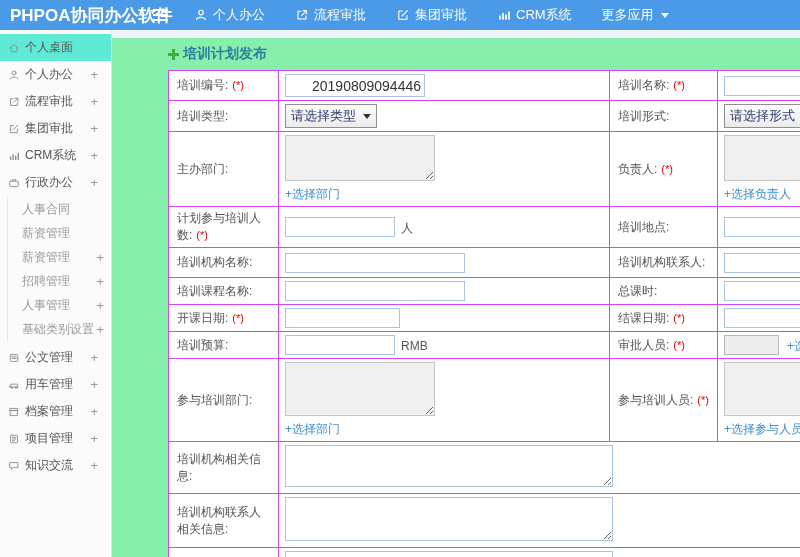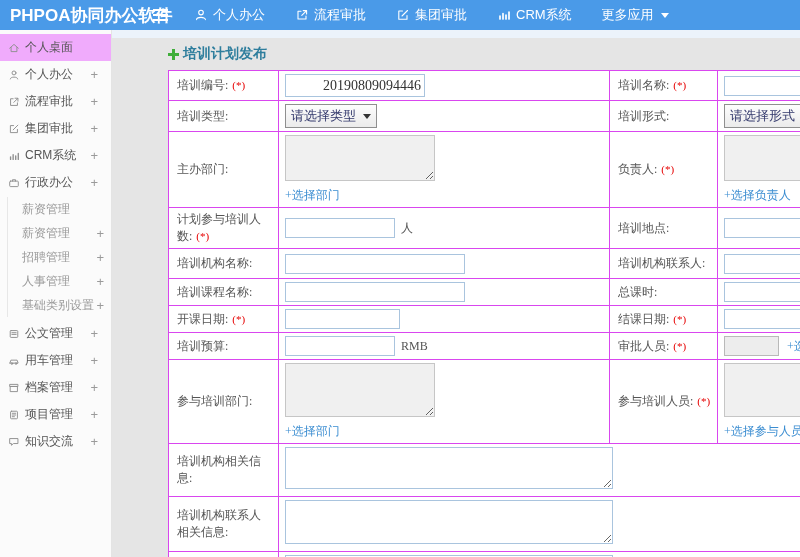--- a/index.html
+++ b/index.html
@@ -17,29 +17,29 @@
   .caret-down { width: 0; height: 0; border-left: 4px solid transparent; border-right: 4px solid transparent; border-top: 5px solid #fff; margin-left: 2px; }
 
   svg { fill: none; stroke: currentColor; stroke-width: 1.1; stroke-linecap: round; stroke-linejoin: round; }
 
   
   .layout { display: flex; height: 527px; }
 
   
   .sidebar { width: 112px; flex: 0 0 112px; background: #fbfbfb; border-right: 1px solid #e4e4e4; padding-top: 4px; overflow: hidden; }
   .side-item { position: relative; height: 27px; display: flex; align-items: center; padding-left: 8px; cursor: pointer; color: #555; }
-  .side-item.active { background: #f0abfc; }
+  .side-item.active { background: #5eead4; }
   .side-item svg { width: 12px; height: 12px; margin-right: 5px; color: #8e8e8e; flex: 0 0 12px; }
   .side-item .expand { position: absolute; right: 13px; color: #9a9a9a; font-size: 13px; }
   .sub-list { margin: 1px 0 3px 7px; border-left: 1px solid #e7e7e7; }
   .sub-item { position: relative; height: 24px; display: flex; align-items: center; padding-left: 14px; color: #999; cursor: pointer; }
   .sub-item .expand { position: absolute; right: 7px; color: #9a9a9a; font-size: 13px; }
 
   
-  .content { flex: 1; background: #e5e5e5; overflow: hidden; position: relative; font-family: Liberation Serif, serif; }
+  .content { flex: 1; background: #86efac; overflow: hidden; position: relative; }
   .strip { height: 8px; background: #ecf3fb; }
   .page-title { display: flex; align-items: center; margin: 8px 0 0 56px; font-size: 14px; font-weight: bold; color: #2f7e9d; height: 16px; }
   .gplus { position: relative; width: 11px; height: 11px; margin-right: 4px; }
   .gplus::before { content: ""; position: absolute; left: 4px; top: 0; width: 3px; height: 11px; background: #3fae3a; }
   .gplus::after  { content: ""; position: absolute; top: 4px; left: 0; width: 11px; height: 3px; background: #3fae3a; }
 
   
   .form-wrap { margin: 8px 0 0 56px; }
   table { border-collapse: collapse; table-layout: fixed; width: 780px; background: #fff; }
   td { border: 1px solid #d946ef; padding: 3px 6px; vertical-align: middle; font-size: 12px; color: #555; }
@@ -155,20 +155,23 @@
     </div>
     <div class="side-item">
       <svg viewBox="0 0 14 14">
           <rect x="2" y="4.8" width="10" height="6.4" rx="1"></rect>
           <path d="M5.2 4.8 V3.2 H8.8 V4.8"></path>
         </svg>
       <span>行政办公</span>
       <span class="expand">+</span>
     </div>
     <div class="sub-list">
+      <div class="sub-item">
+          <span>人事合同</span>
+        </div>
       <div class="sub-item">
           <span>薪资管理</span>
         </div>
       <div class="sub-item">
           <span>薪资管理</span>
           <span class="expand">+</span>
         </div>
       <div class="sub-item">
           <span>招聘管理</span>
           <span class="expand">+</span>

